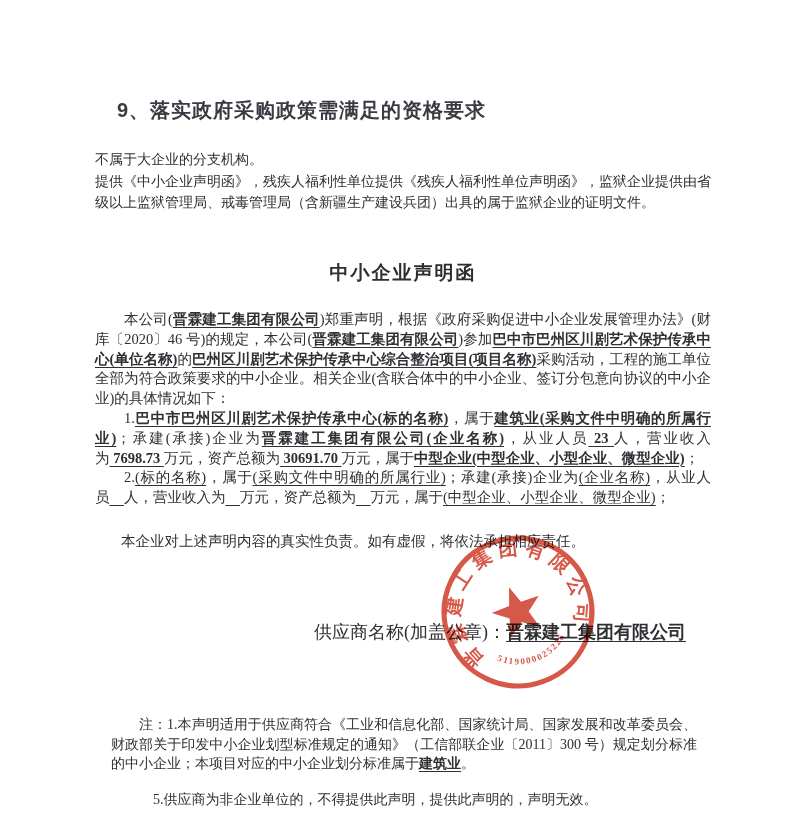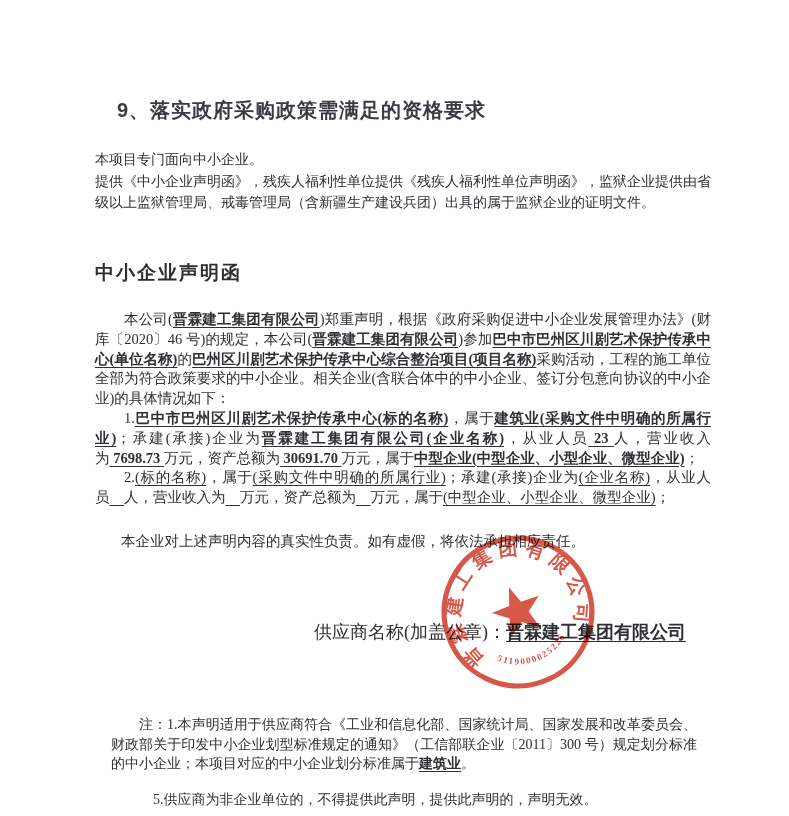--- a/index.html
+++ b/index.html
@@ -11,21 +11,21 @@
     position:absolute;left:117px;top:97px;margin:0;
     font-family:"Liberation Sans","DejaVu Sans",sans-serif;
     font-size:20px;font-weight:bold;color:#3a3a42;letter-spacing:1px;
   }
   .intro{
     position:absolute;left:95px;top:149px;width:616px;
     font-size:14px;line-height:21.5px;text-align:justify;
   }
   .intro p{margin:0;}
   .doc-title{
-    position:absolute;left:95px;top:260px;width:616px;margin:0;text-align:left;
+    position:absolute;left:95px;top:260px;width:616px;margin:0;text-align:center;
     font-size:19px;font-weight:bold;letter-spacing:2px;color:#2c2c31;
   }
   .bodytext{
     position:absolute;left:95px;top:310px;width:616px;
     font-size:14.5px;line-height:19.8px;text-align:justify;
   }
   .bodytext p{margin:0;text-indent:2em;}
   .bodytext p.closing-first{margin-top:7px;text-indent:1.8em;}
   .bodytext p.closing{text-indent:1.8em;margin-top:24px;}
   .signature{
@@ -50,21 +50,21 @@
   .seal .seal-number-text{font-size:9px;letter-spacing:1.6px;}
 </style>
 </head>
 <body>
 
 <div class="page">
 
   <h1 class="section-heading">9、落实政府采购政策需满足的资格要求</h1>
 
   <div class="intro">
-    <p>本项目专门面向中小企业。</p>
+    <p>不属于大企业的分支机构。</p>
     <p>提供《中小企业声明函》，残疾人福利性单位提供《残疾人福利性单位声明函》，监狱企业提供由省级以上监狱管理局、戒毒管理局（含新疆生产建设兵团）出具的属于监狱企业的证明文件。</p>
   </div>
 
   <h2 class="doc-title">中小企业声明函</h2>
 
   <div class="bodytext">
     <p><span>本公司(</span><span class="fmt-b fmt-u">晋霖建工集团有限公司</span><span>)郑重声明，根据《政府采购促进中小企业发展管理办法》(财库〔2020〕46 号)的规定，本公司(</span><span class="fmt-b fmt-u">晋霖建工集团有限公司</span><span>)参加</span><span class="fmt-b fmt-u">巴中市巴州区川剧艺术保护传承中心(单位名称)</span><span>的</span><span class="fmt-b fmt-u">巴州区川剧艺术保护传承中心综合整治项目(项目名称)</span><span>采购活动，工程的施工单位全部为符合政策要求的中小企业。相关企业(含联合体中的中小企业、签订分包意向协议的中小企业)的具体情况如下：</span></p>
     <p><span>1.</span><span class="fmt-b fmt-u">巴中市巴州区川剧艺术保护传承中心(标的名称)</span><span>，属于</span><span class="fmt-b fmt-u">建筑业(采购文件中明确的所属行业)</span><span>；承建(承接)企业为</span><span class="fmt-b fmt-u">晋霖建工集团有限公司(企业名称)</span><span>，从业人员</span><span class="fmt-b fmt-u">&nbsp;23&nbsp;</span><span>人，营业收入为</span><span class="fmt-b fmt-u">&nbsp;7698.73&nbsp;</span><span>万元，资产总额为</span><span class="fmt-b fmt-u">&nbsp;30691.70&nbsp;</span><span>万元，属于</span><span class="fmt-b fmt-u">中型企业(中型企业、小型企业、微型企业)</span><span>；</span></p>
     <p><span>2.</span><span class="fmt-u">(标的名称)</span><span>，属于</span><span class="fmt-u">(采购文件中明确的所属行业)</span><span>；承建(承接)企业为</span><span class="fmt-u">(企业名称)</span><span>，从业人员</span><span class="fmt-u">&nbsp;&nbsp;&nbsp;&nbsp;</span><span>人，营业收入为</span><span class="fmt-u">&nbsp;&nbsp;&nbsp;&nbsp;</span><span>万元，资产总额为</span><span class="fmt-u">&nbsp;&nbsp;&nbsp;&nbsp;</span><span>万元，属于</span><span class="fmt-u">(中型企业、小型企业、微型企业)</span><span>；</span></p>
     <p class="closing">本企业对上述声明内容的真实性负责。如有虚假，将依法承担相应责任。</p>

